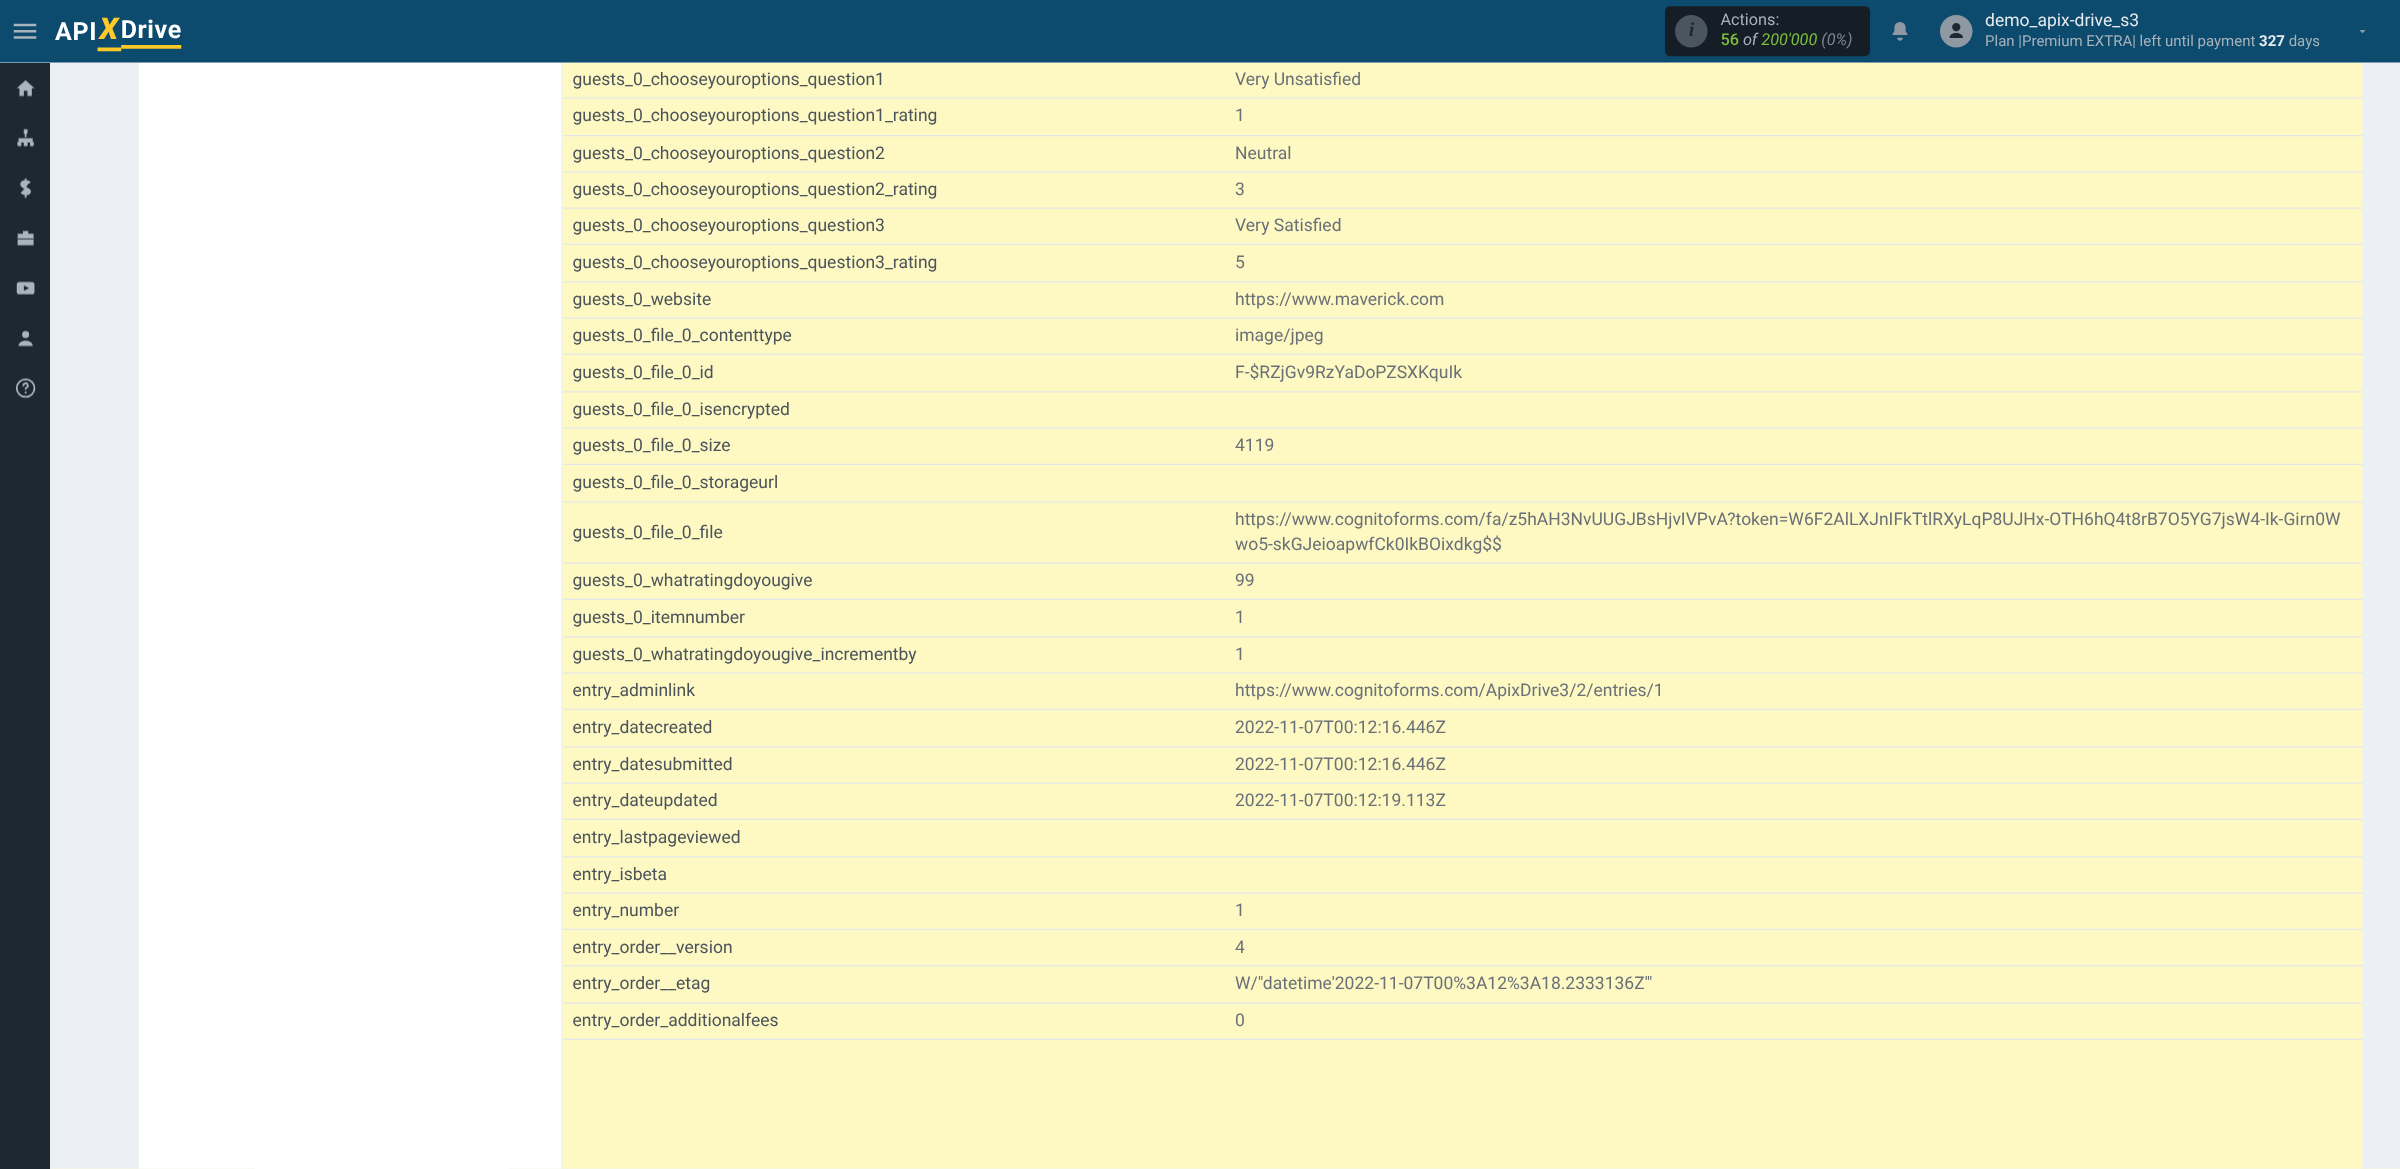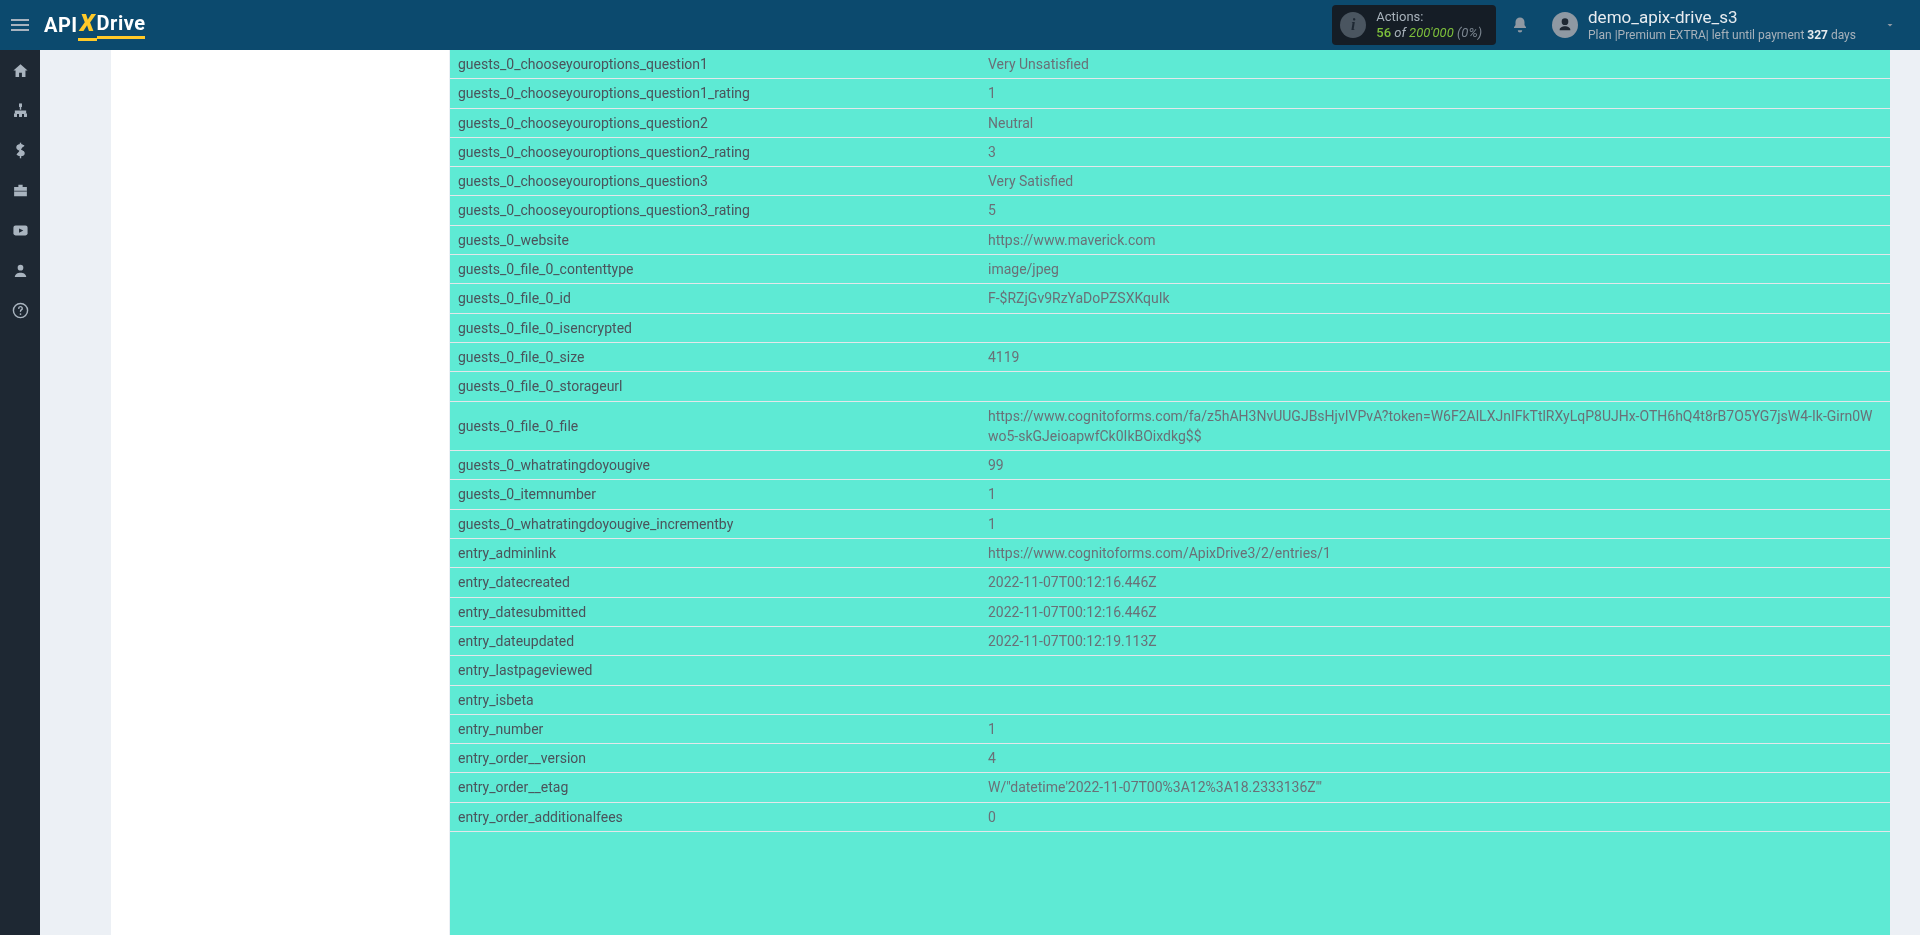--- a/index.html
+++ b/index.html
@@ -55,21 +55,21 @@
   .bell-btn { width:36px; height:50px; display:flex; align-items:center; justify-content:center; cursor:pointer; }
   .bell-icon { width:18px; height:18px; fill:#8f99a3; }
 
   .user-box { display:flex; align-items:center; gap:10px; padding:0 8px; cursor:pointer; height:100%; }
   .avatar-circle {
     width:26px; height:26px; border-radius:50%; background:#8f99a3;
     display:flex; align-items:center; justify-content:center;
   }
   .avatar-icon { width:16px; height:16px; fill:#1e2833; }
   .user-info { line-height:1.25; }
-  .user-name { color:#e7ebef; font-size:17px; }
+  .user-name { color:#e7ebef; font-size:14px; }
   .user-plan { color:#a8b2bb; font-size:12px; }
   .user-plan .days-num { font-weight:700; color:#e7ebef; }
   .chevron-down { width:12px; height:12px; fill:#8f99a3; margin-left:auto; }
 
   
   .sidebar {
     position:fixed; top:50px; left:0; bottom:0; width:40px;
     background:#1e2833; display:flex; flex-direction:column;
   }
   .side-item {
@@ -83,21 +83,21 @@
   .main {
     position:absolute; top:50px; left:40px; right:0; bottom:0;
     overflow:auto;
     display:flex; justify-content:center;
   }
   .card-wrap { width:100%; padding:0 30px; }
   .card-left-spacer {
     background:#fff; width:338px; position:absolute; left:71px; top:0; bottom:0;
   }
   .table-card {
-    background:#5eead4;
+    background:#fef9c3;
     margin-left:380px;
     min-height:100%;
     padding-bottom:6px;
   }
   .data-table { width:100%; border-collapse:collapse; }
   .data-table td {
     padding:4px 8px 4px 8px;
     border-bottom:1px solid #e4e7ea;
     color:#5d646b; font-size:14px; vertical-align:middle;
     line-height:1.45;

